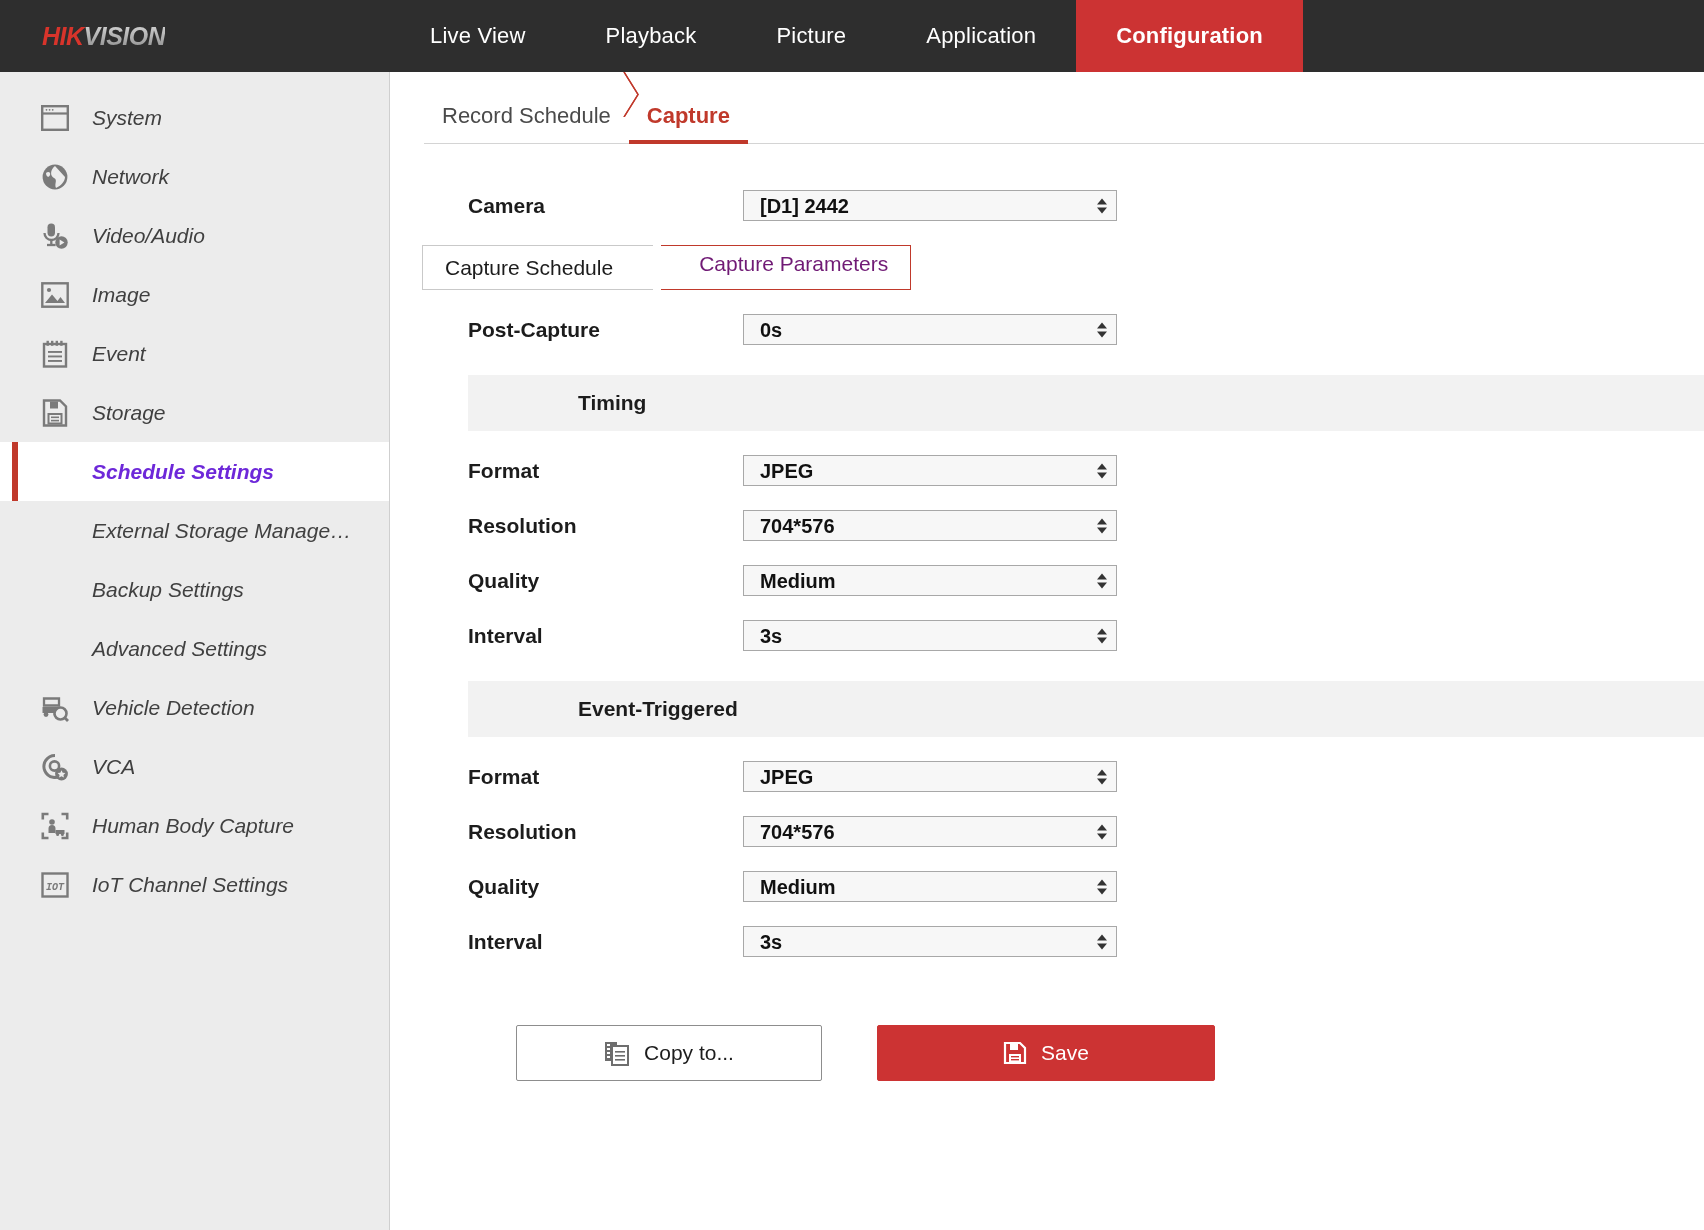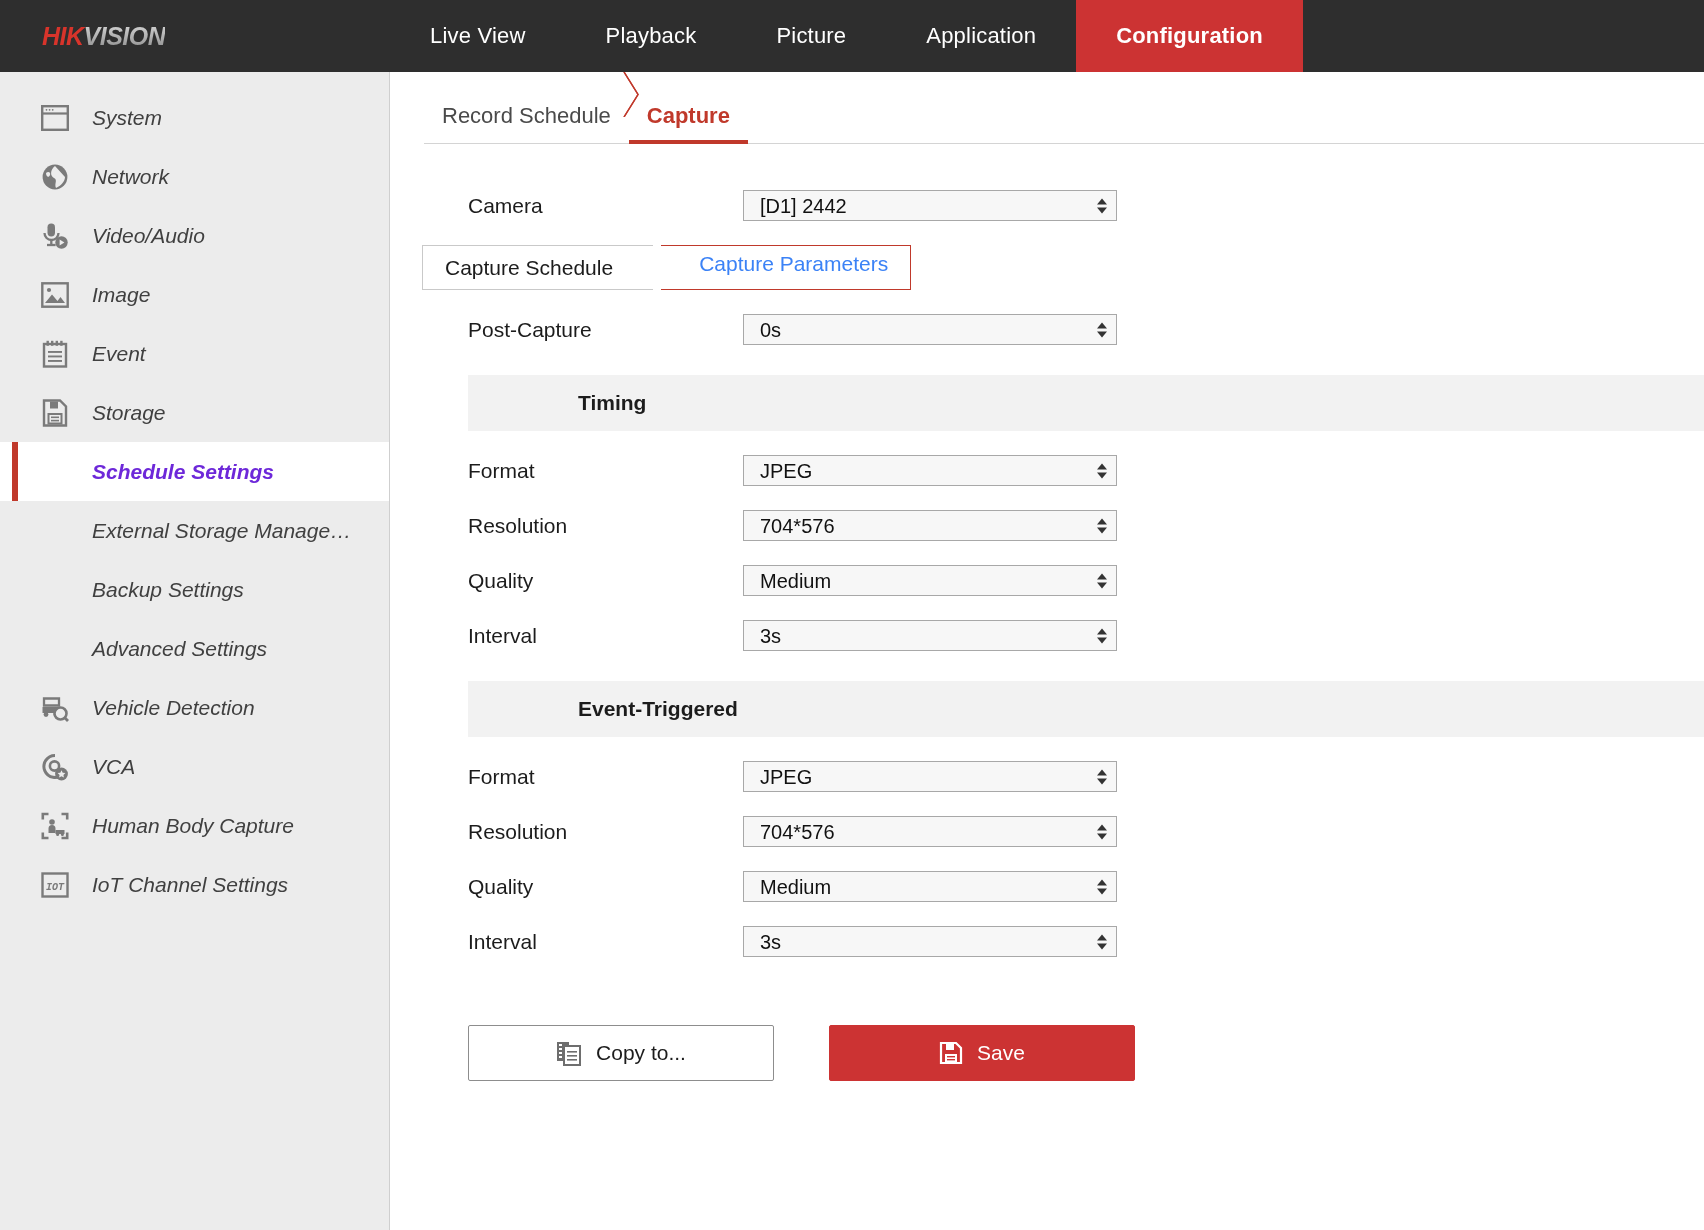--- a/index.html
+++ b/index.html
@@ -152,20 +152,21 @@
     background: #c0392b;
   }
 
   .form-area { padding: 34px 0 0 0; }
 
   .row {
     display: flex;
     align-items: center;
     height: 55px;
     padding-left: 78px;
+    font-weight: bold;
   }
   .row .lbl {
     width: 275px;
     font-size: 21px;
     color: #1c1c1c;
     flex-shrink: 0;
   }
 
   
   .sel {
@@ -223,21 +224,21 @@
   .crumb.first {
     border: 1px solid #c9c9c9;
     border-right: none;
     padding: 0 40px 0 22px;
     color: #1c1c1c;
   }
   .crumb.second {
     border: 1px solid #c0392b;
     border-left: none;
     padding: 0 22px 8px 38px;
-    color: #3b82f6;
+    color: #701a75;
   }
   .crumb-chev {
     position: absolute;
     left: 232px;
     top: 0;
     width: 28px;
     height: 45px;
     pointer-events: none;
     z-index: 3;
   }
@@ -255,39 +256,40 @@
     font-weight: bold;
     color: #1c1c1c;
   }
 
   
   .btn-row {
     display: flex;
     gap: 55px;
     padding-left: 78px;
     margin-top: 56px;
+    margin-left: 48px;
   }
   .btn {
     display: flex;
     align-items: center;
     justify-content: center;
     gap: 14px;
     height: 56px;
     font-size: 21px;
     cursor: pointer;
     border-radius: 2px;
   }
   .btn.copy {
     width: 306px;
     background: #ffffff;
     border: 1px solid #8d8d8d;
     color: #1c1c1c;
   }
   .btn.save {
-    width: 306px;
+    width: 338px;
     background: #cc3333;
     border: 1px solid #cc3333;
     color: #ffffff;
   }
   .btn .b-ico { display: flex; align-items: center; }
 </style>
 </head>
 <body>
 
 <div class="topbar">

